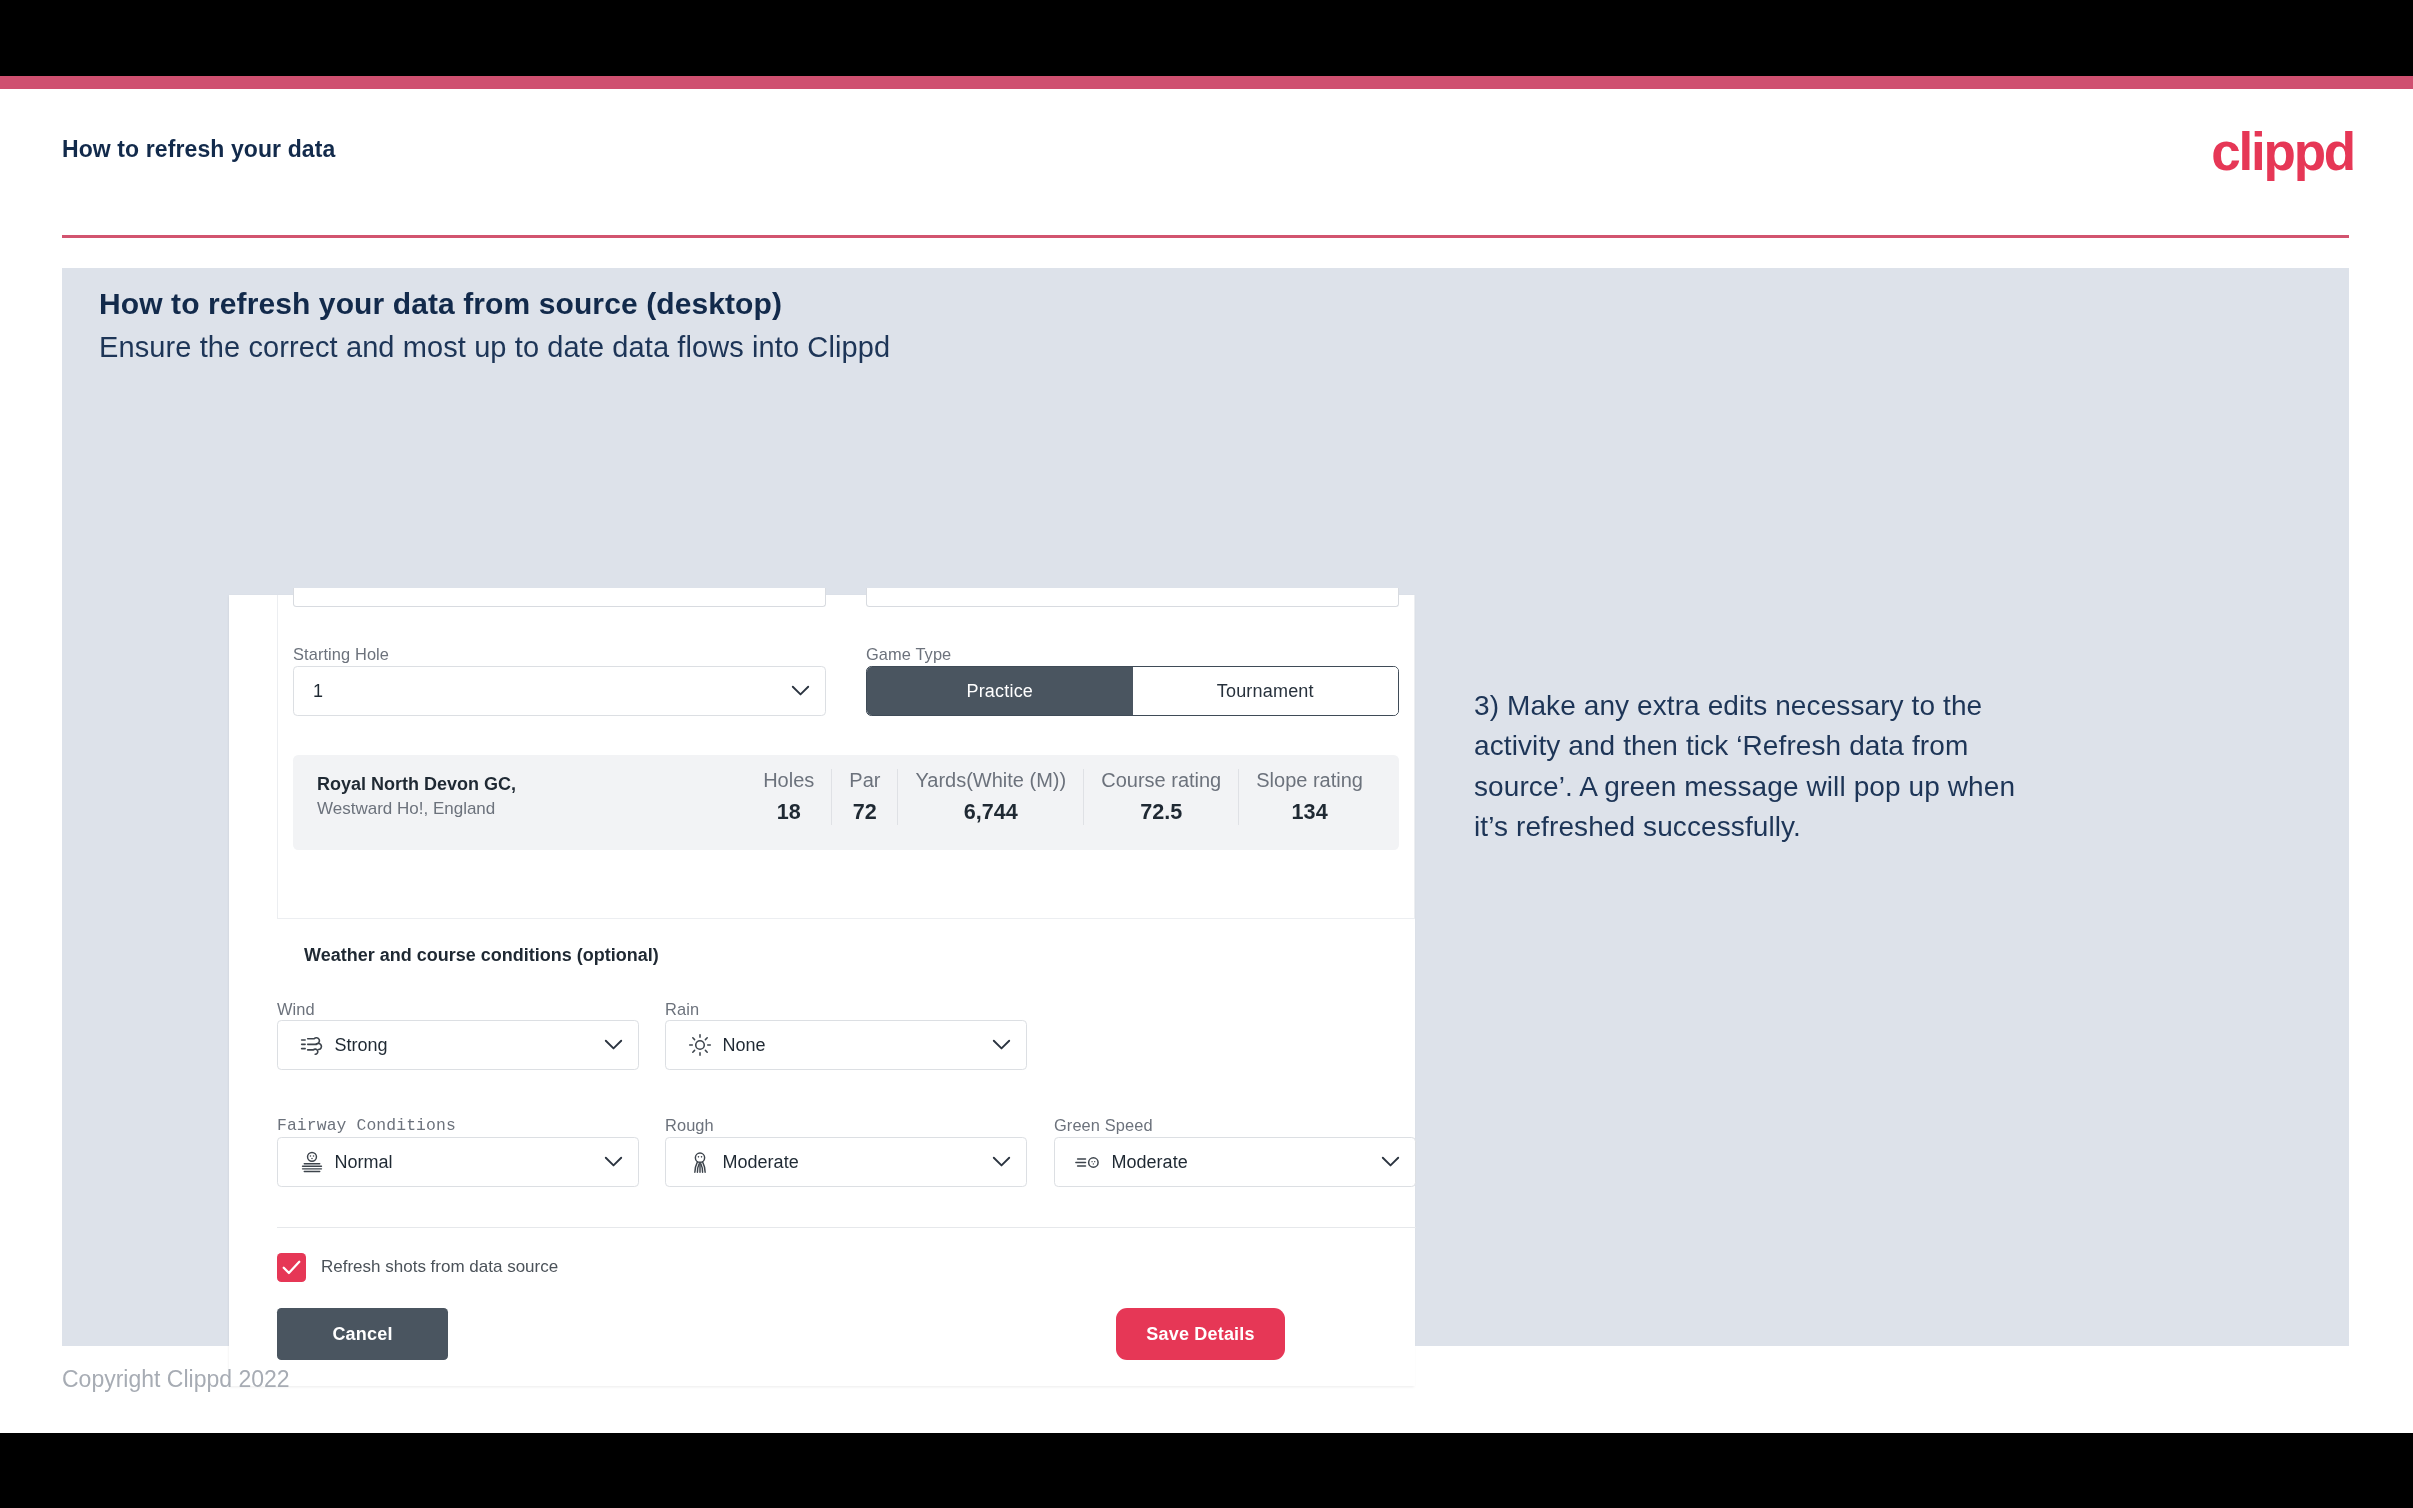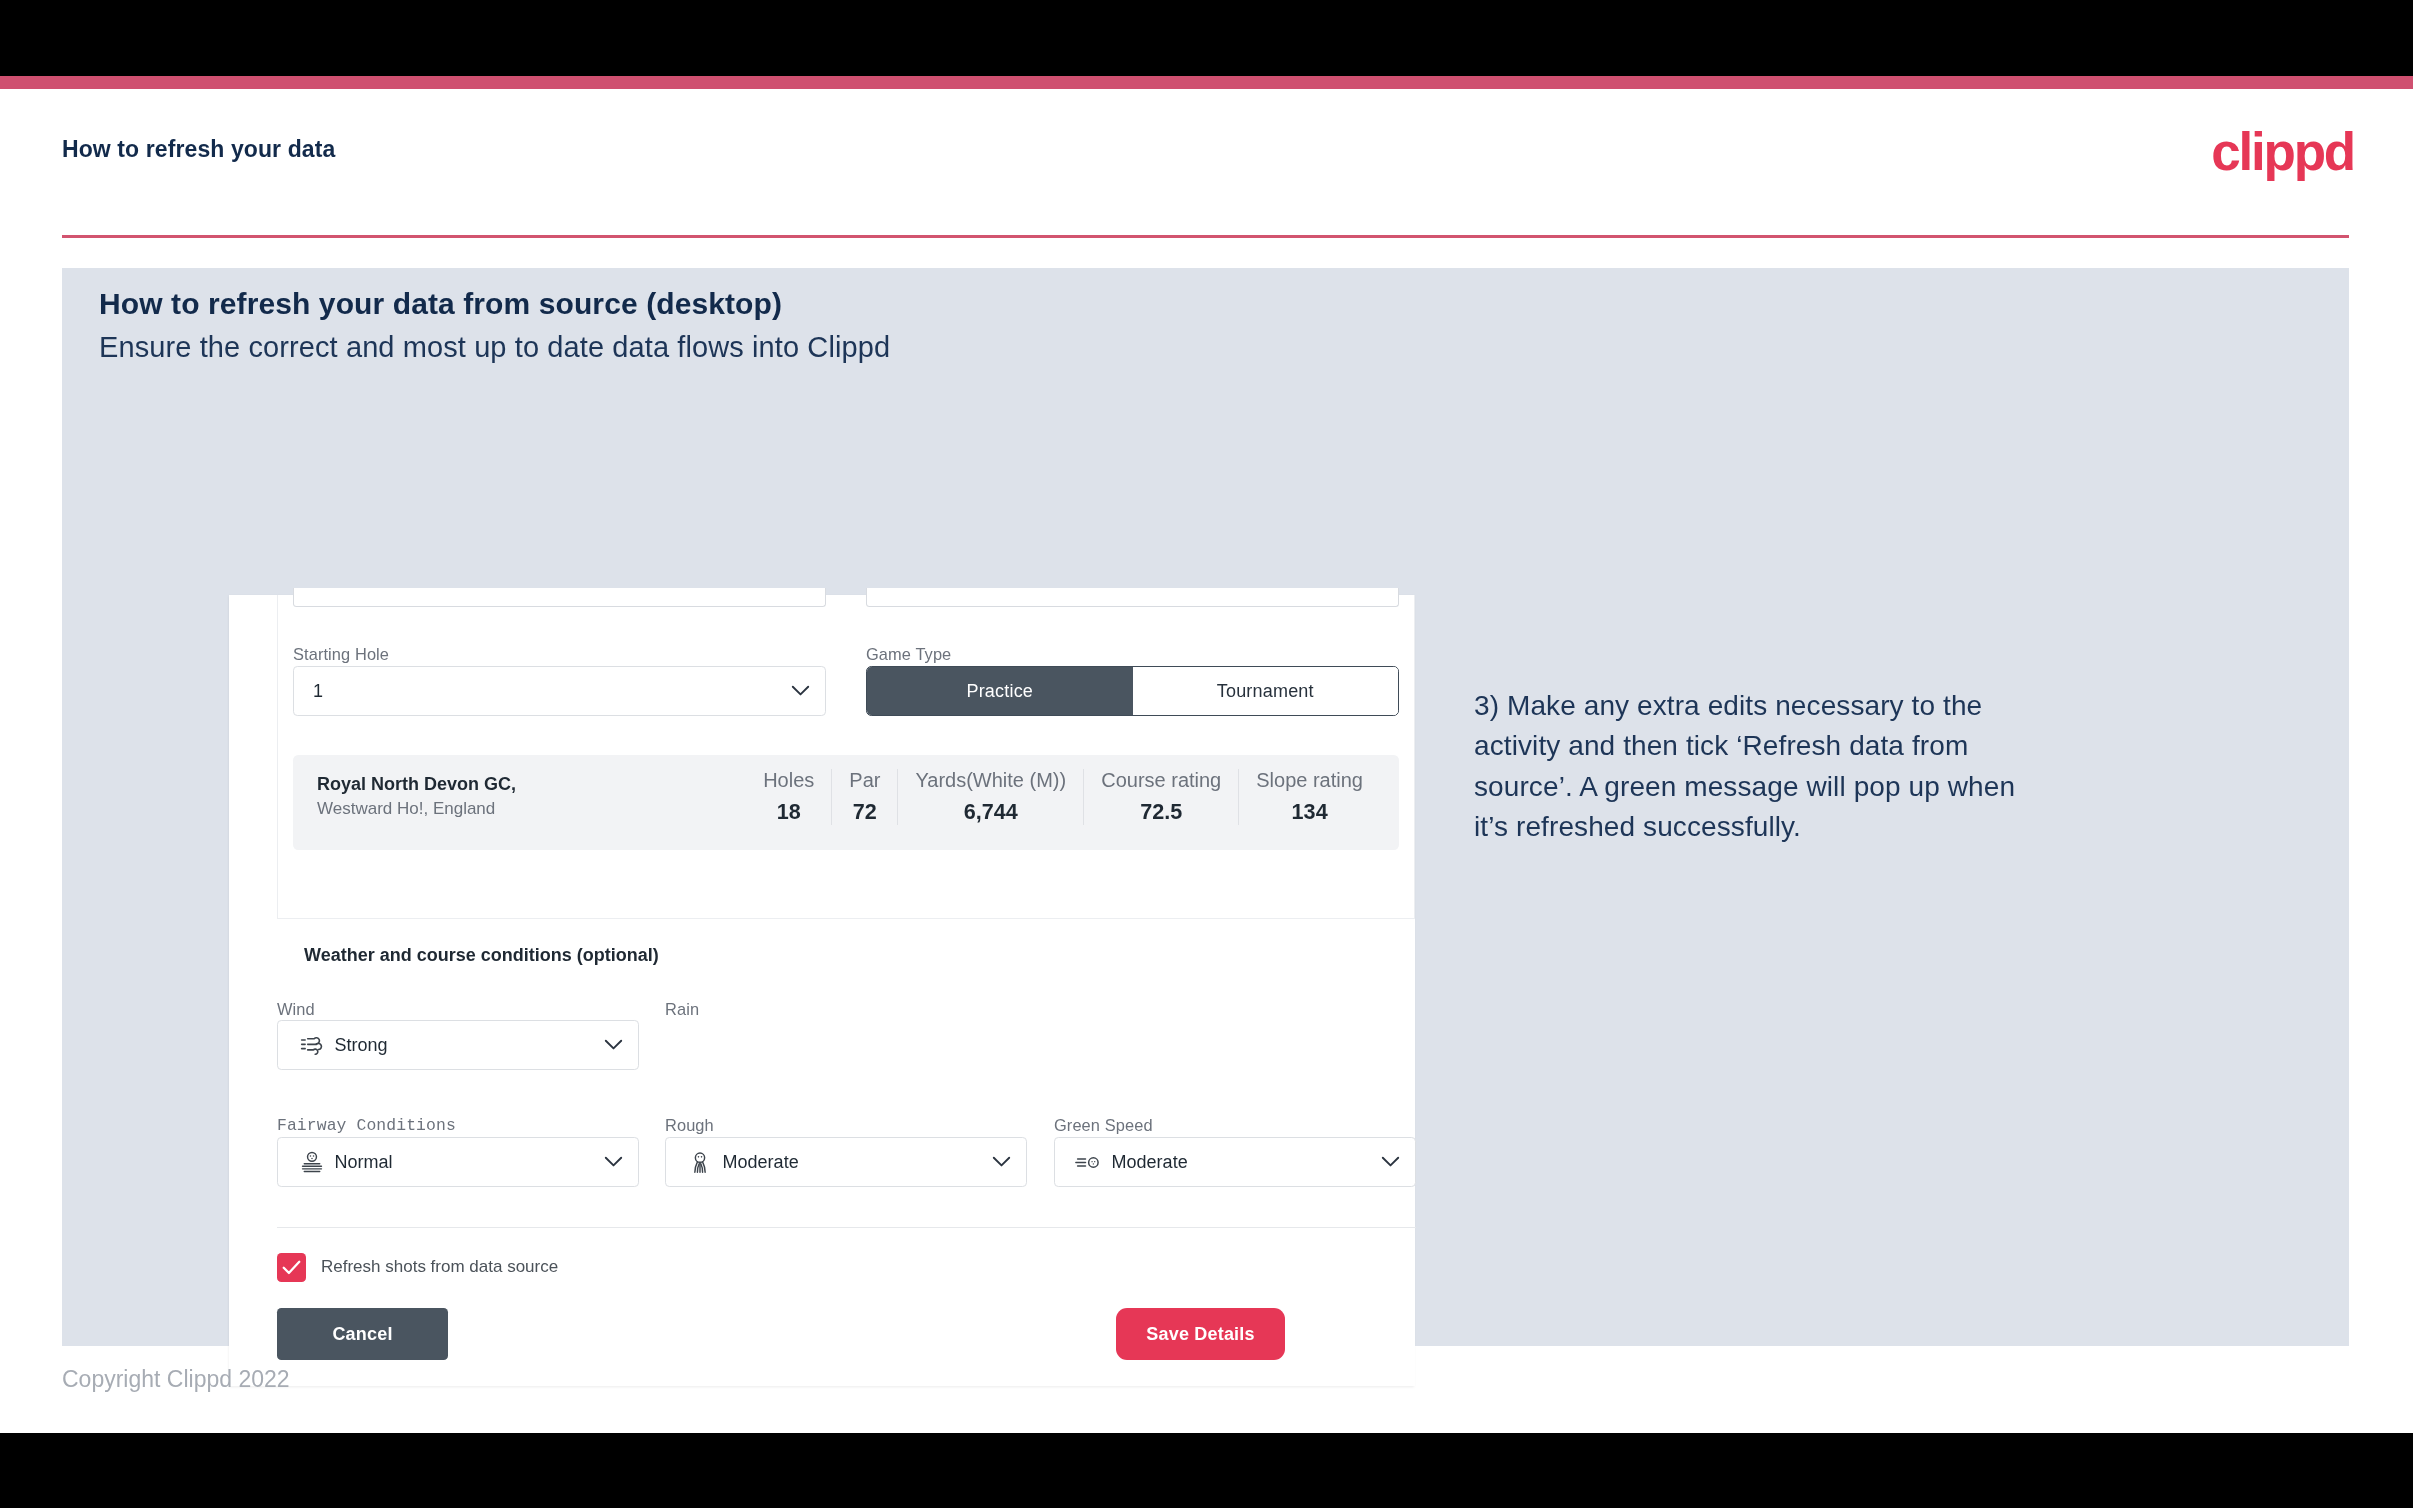--- a/index.html
+++ b/index.html
@@ -464,20 +464,43 @@
           </span>
           <span class="select-value with-icon">Strong</span>
           <span class="chev">
             <svg width="19" height="12" viewBox="0 0 22 14">
                 <path d="M2 2 L11 11 L20 2" fill="none" stroke="#2b3440" stroke-width="2.2" stroke-linecap="round" stroke-linejoin="round"></path>
               </svg>
           </span>
         </div>
 
         <div class="field-label" style="left:412px; top:405px;">Rain</div>
+        <div class="select-box" style="left:412px; top:425px; width:362px; height:50px;">
+          <span class="sel-icon">
+            <svg width="24" height="24" viewBox="0 0 28 28">
+              <g fill="none" stroke="#3d444c" stroke-width="1.8" stroke-linecap="round">
+                <circle cx="14" cy="14" r="5"></circle>
+                <path d="M14 2 V5"></path>
+                  <path d="M14 23 V26"></path>
+                <path d="M2 14 H5"></path>
+                  <path d="M23 14 H26"></path>
+                <path d="M5.6 5.6 L7.7 7.7"></path>
+                  <path d="M20.3 20.3 L22.4 22.4"></path>
+                <path d="M22.4 5.6 L20.3 7.7"></path>
+                  <path d="M7.7 20.3 L5.6 22.4"></path>
+              </g>
+            </svg>
+          </span>
+          <span class="select-value with-icon">None</span>
+          <span class="chev">
+            <svg width="19" height="12" viewBox="0 0 22 14">
+                <path d="M2 2 L11 11 L20 2" fill="none" stroke="#2b3440" stroke-width="2.2" stroke-linecap="round" stroke-linejoin="round"></path>
+              </svg>
+          </span>
+        </div>
 
         <div class="field-label" style="left:24px; top:521px;font-family:Liberation Mono, monospace;">Fairway Conditions</div>
         <div class="select-box" style="left:24px; top:542px; width:362px; height:50px;">
           <span class="sel-icon">
             <svg width="26" height="24" viewBox="0 0 30 28">
               <g fill="none" stroke="#3d444c" stroke-width="1.7" stroke-linecap="round">
                 <circle cx="15" cy="8" r="5.2"></circle>
                 <circle cx="13.2" cy="7" r="0.9" fill="#3d444c" stroke="none"></circle>
                 <circle cx="16.8" cy="7" r="0.9" fill="#3d444c" stroke="none"></circle>
                 <circle cx="15" cy="10" r="0.9" fill="#3d444c" stroke="none"></circle>

